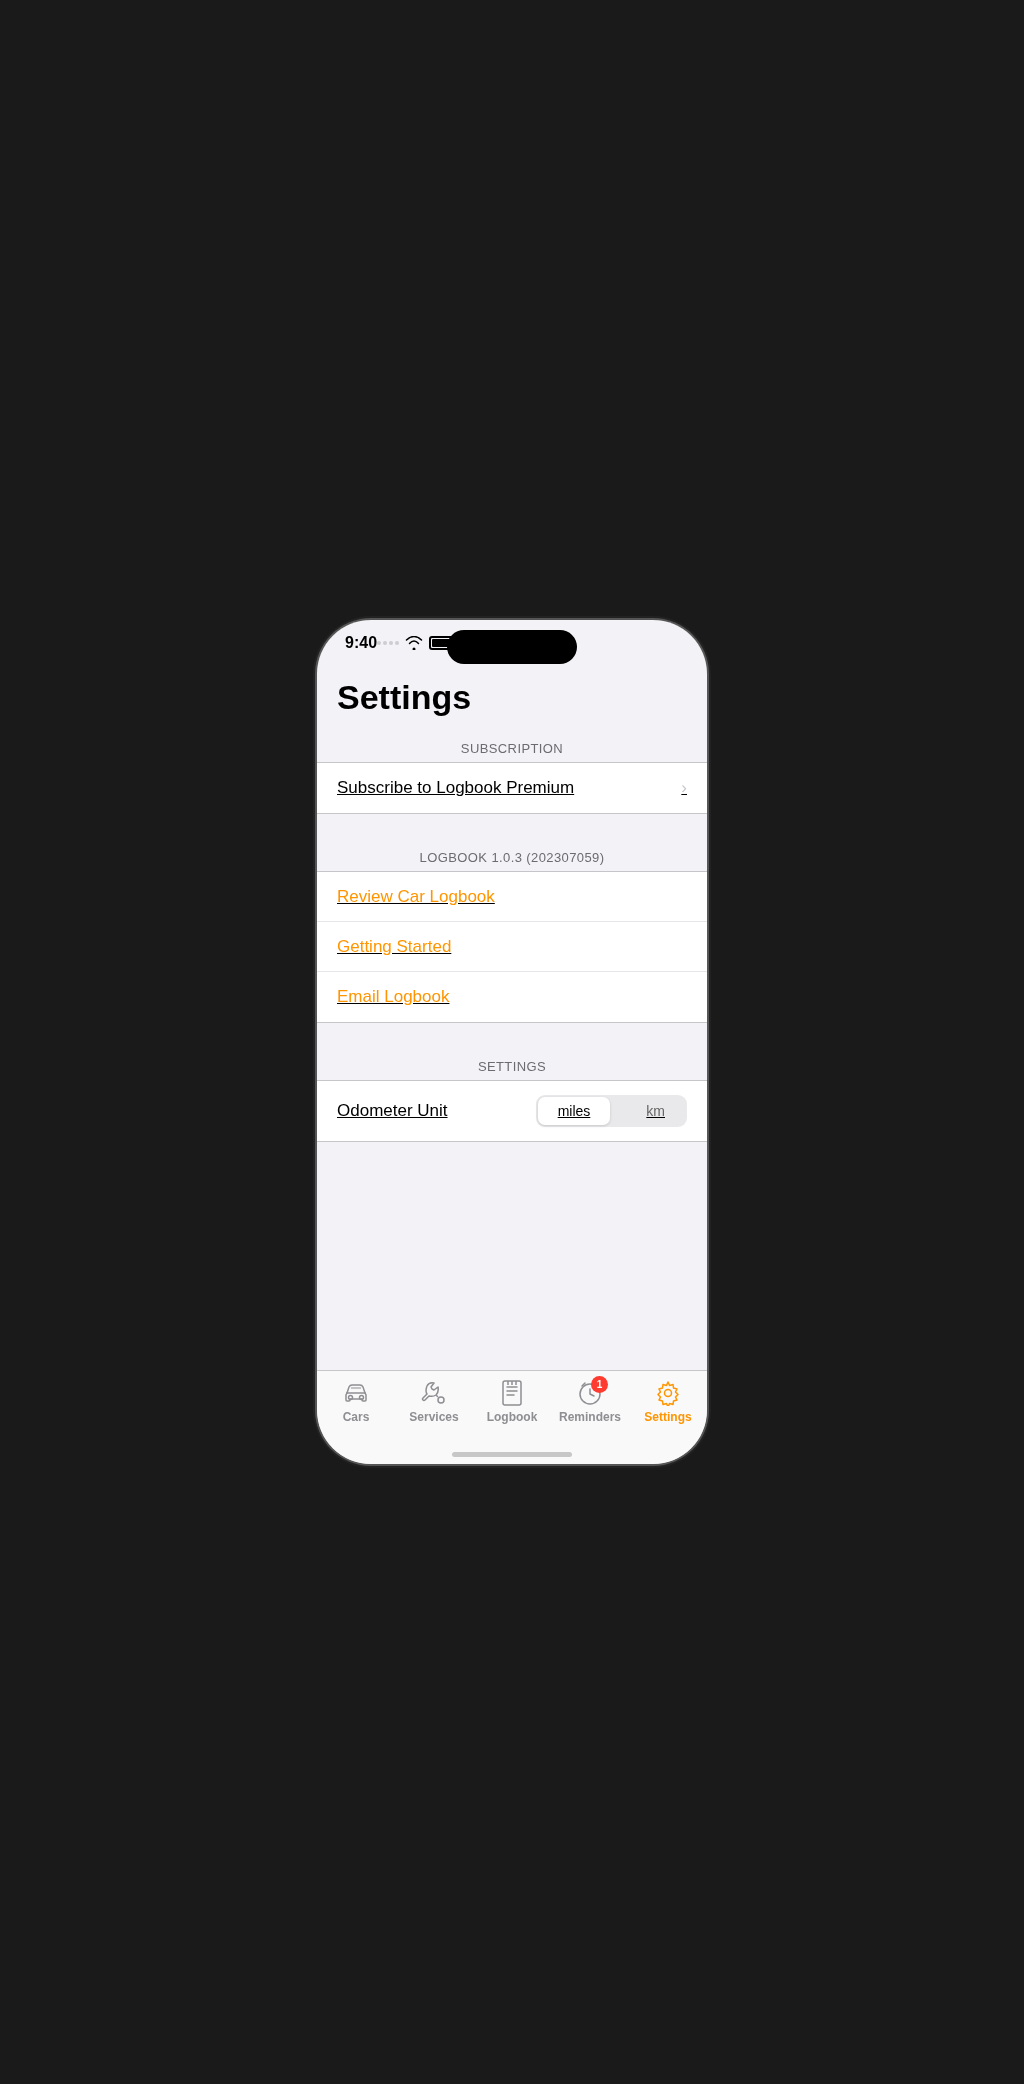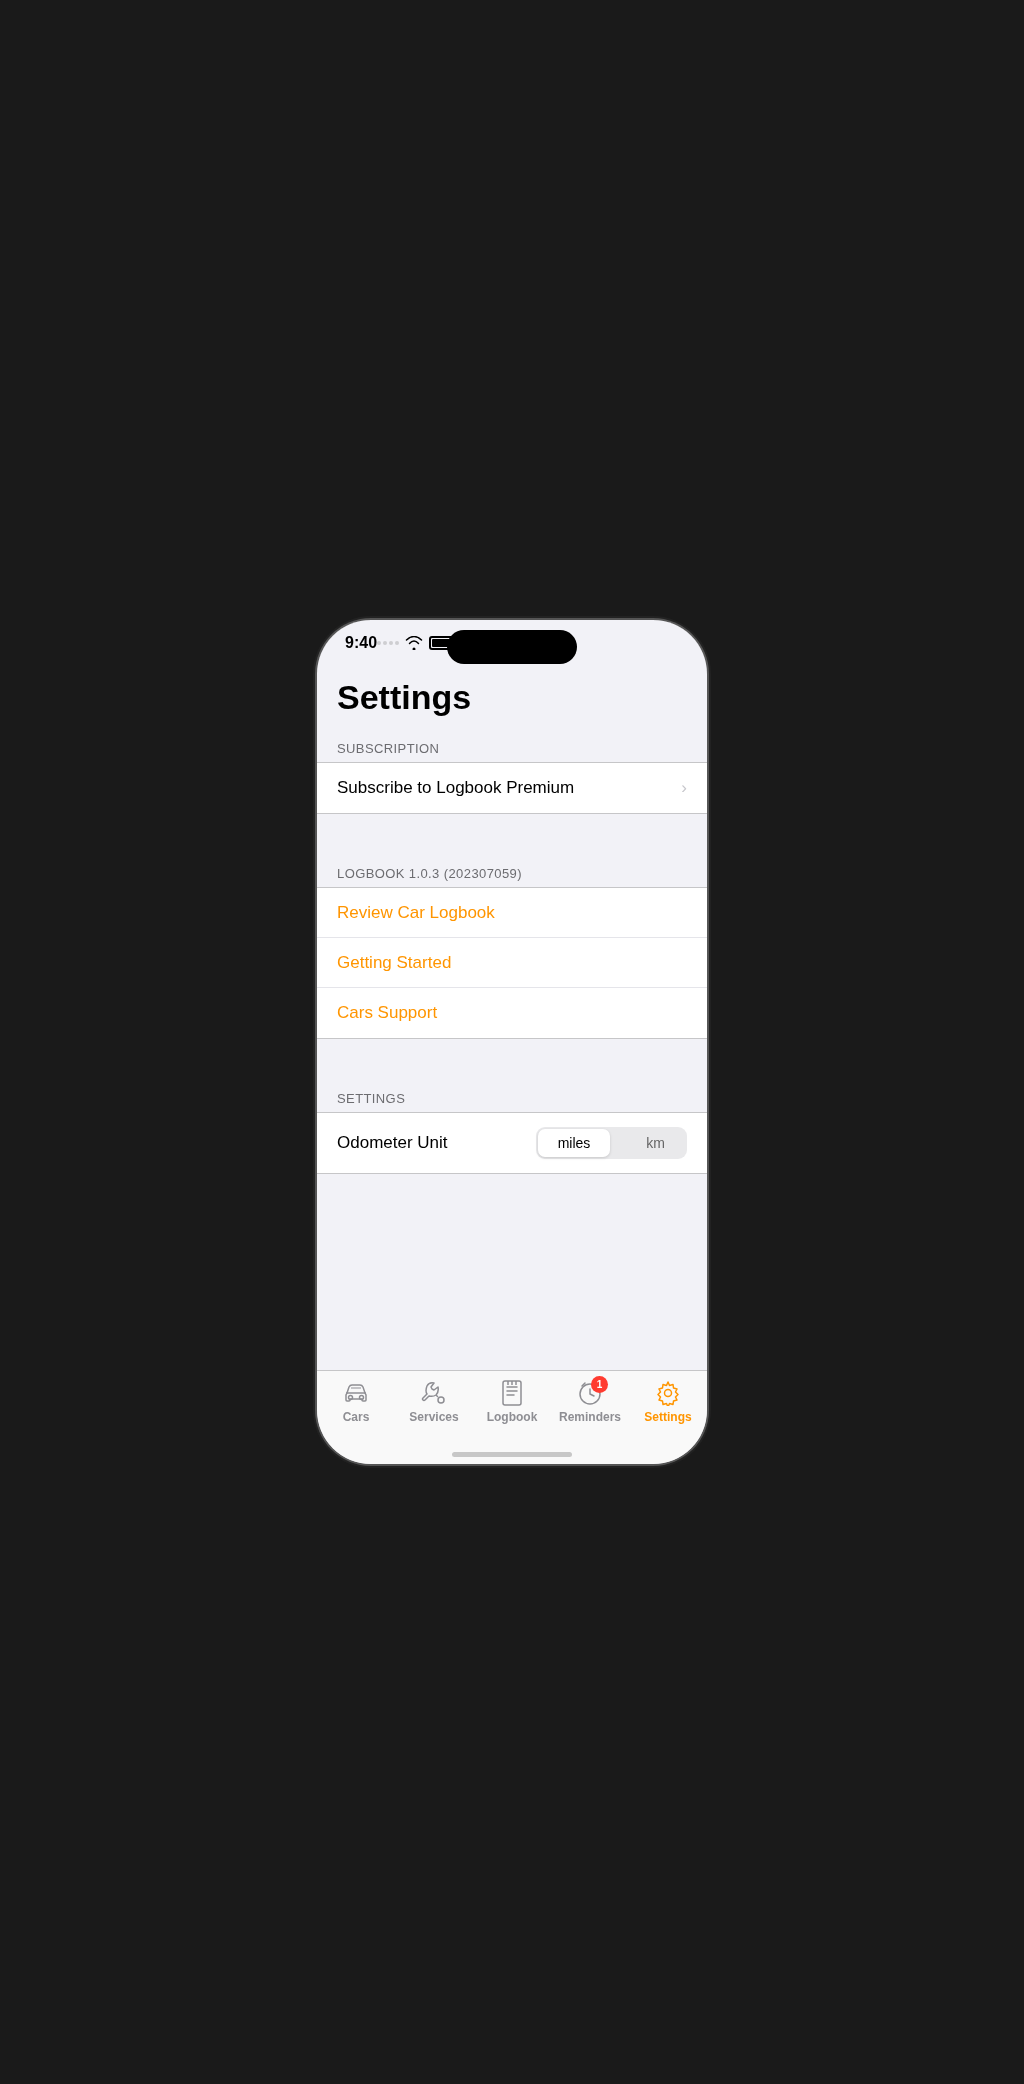--- a/index.html
+++ b/index.html
@@ -143,37 +143,39 @@
     
     .page-title {
       font-size: 34px;
       font-weight: 700;
       color: #000;
       padding: 20px 20px 16px 20px;
     }
 
     
     .section {
-      margin-bottom: 16px;
+      margin-bottom: 0;
+      text-align: center;
     }
 
     .section-header {
       font-size: 13px;
       font-weight: 400;
       color: #6c6c70;
       padding: 8px 20px 6px 20px;
       background: #f2f2f7;
       text-transform: uppercase;
       letter-spacing: 0.4px;
     }
 
     .section-body {
       background: #fff;
       border-top: 0.5px solid #c6c6c8;
       border-bottom: 0.5px solid #c6c6c8;
+      text-decoration: underline;
     }
 
     .list-item {
       display: flex;
       align-items: center;
       justify-content: space-between;
       padding: 14px 20px;
       border-bottom: 0.5px solid #e5e5ea;
       background: #fff;
       min-height: 50px;
@@ -357,21 +359,21 @@
       <div class="section">
         <div class="section-header">LOGBOOK 1.0.3 (202307059)</div>
         <div class="section-body">
           <div class="list-item">
             <span class="list-item-text orange">Review Car Logbook</span>
           </div>
           <div class="list-item">
             <span class="list-item-text orange">Getting Started</span>
           </div>
           <div class="list-item">
-            <span class="list-item-text orange">Cars Support</span>
+            <span class="list-item-text orange">Email Logbook</span>
           </div>
         </div>
       </div>
 
       <div class="section-gap"></div>
 
       <div class="section">
         <div class="section-header">SETTINGS</div>
         <div class="section-body">
           <div class="list-item">

